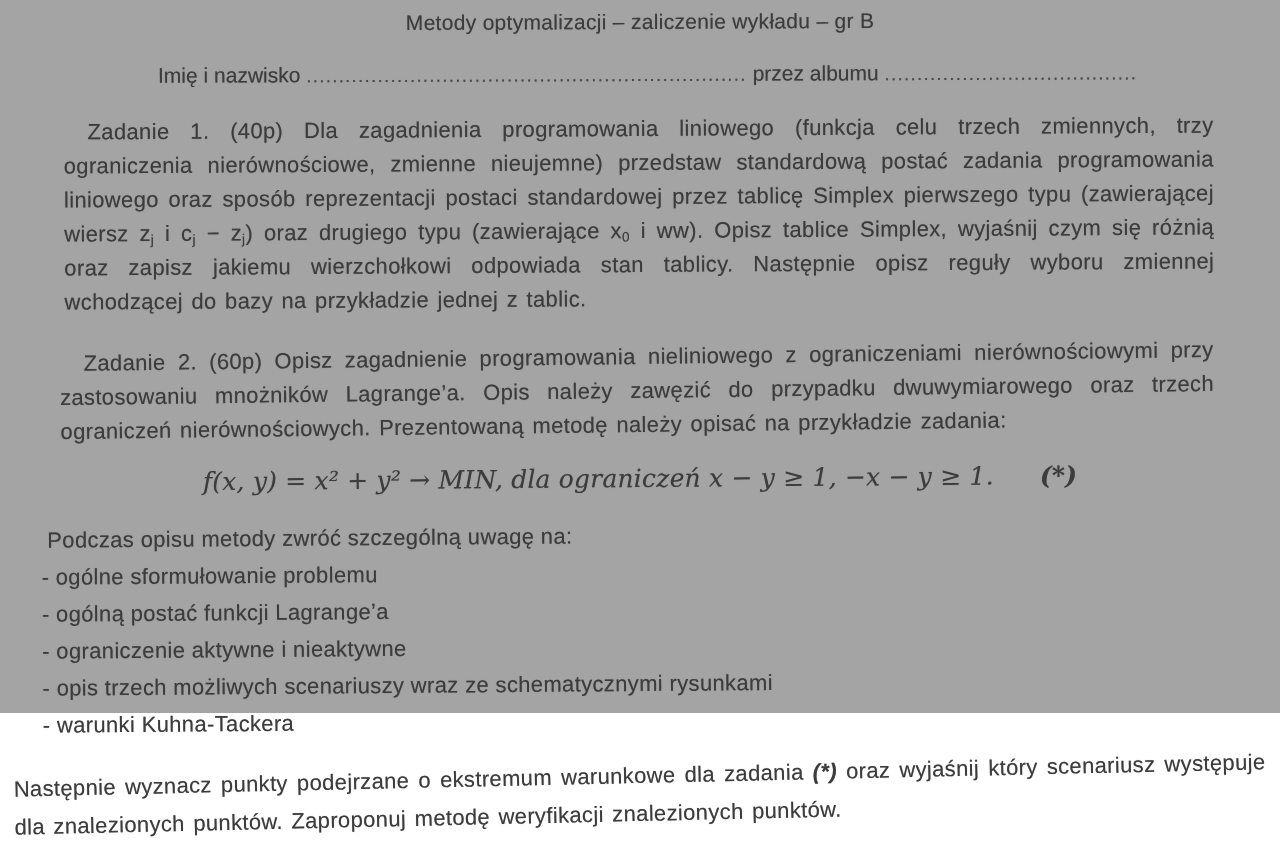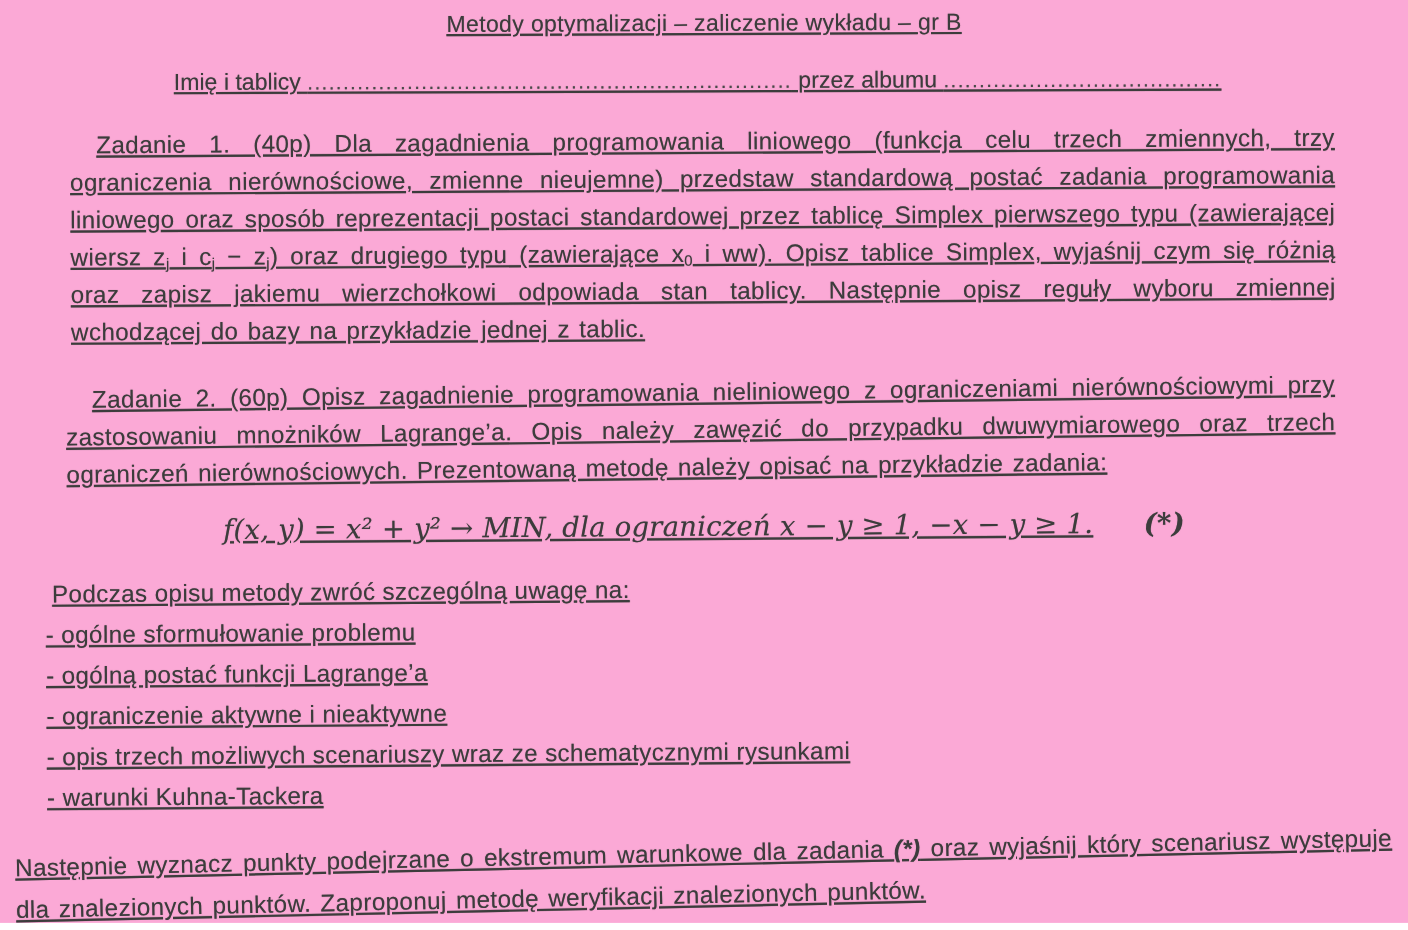--- a/index.html
+++ b/index.html
@@ -9,25 +9,24 @@
   }
   body {
     width: 1280px;
     height: 845px;
     overflow: hidden;
     font-family: "Liberation Sans", sans-serif;
     color: #3d3d3d;
   }
   .sheet {
     width: 1280px;
-    height: 839px;
-    background: #f9a8d4;
+    height: 713px;
+    background: #a3a3a3;
     filter: blur(0.45px) contrast(1.02);
     box-sizing: border-box;
-    text-decoration: underline;
   }
   .scan-text {
     text-shadow: 0 0 0.8px rgba(70,70,70,0.55);
   }
   .doc-title {
     padding-top: 10px;
     text-align: center;
     font-size: 21px;
     letter-spacing: 0.3px;
     transform: rotate(-0.25deg);
@@ -109,21 +108,21 @@
   }
 </style>
 </head>
 <body>
 
 <div class="sheet scan-text">
 
   <div class="doc-title">Metody optymalizacji – zaliczenie wykładu – gr B</div>
 
   <div class="name-line">
-    <span>Imię i tablicy </span><span class="dots">....................................................................</span><span> przez albumu </span><span class="dots">.......................................</span>
+    <span>Imię i nazwisko </span><span class="dots">....................................................................</span><span> przez albumu </span><span class="dots">.......................................</span>
   </div>
 
   <p class="para task1">
     <span>Zadanie 1. (40p) Dla zagadnienia programowania liniowego (funkcja celu trzech zmiennych, trzy ograniczenia nierównościowe, zmienne nieujemne) przedstaw standardową postać zadania programowania liniowego oraz sposób reprezentacji postaci standardowej przez tablicę Simplex pierwszego typu (zawierającej wiersz z</span><sub>j</sub><span> i c</span><sub>j</sub><span> − z</span><sub>j</sub><span>) oraz drugiego typu (zawierające x</span><sub>0</sub><span> i ww). Opisz tablice Simplex, wyjaśnij czym się różnią oraz zapisz jakiemu wierzchołkowi odpowiada stan tablicy. Następnie opisz reguły wyboru zmiennej wchodzącej do bazy na przykładzie jednej z tablic.</span>
   </p>
 
   <p class="para task2">Zadanie 2. (60p) Opisz zagadnienie programowania nieliniowego z ograniczeniami nierównościowymi przy zastosowaniu mnożników Lagrange’a. Opis należy zawęzić do przypadku dwuwymiarowego oraz trzech ograniczeń nierównościowych. Prezentowaną metodę należy opisać na przykładzie zadania:</p>
 
   <div class="formula-line">
     <span>f(x, y) = x² + y² → MIN, dla ograniczeń x − y ≥ 1, −x − y ≥ 1.</span><span class="formula-star">(*)</span>

